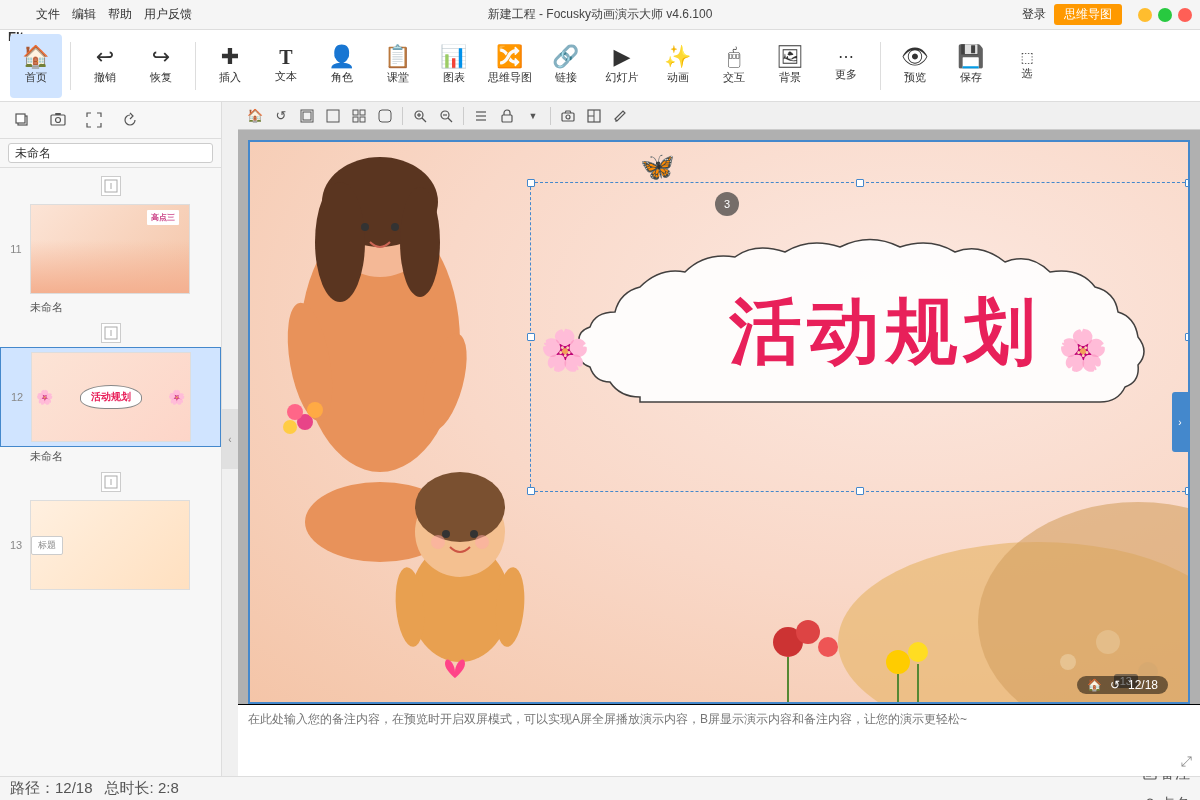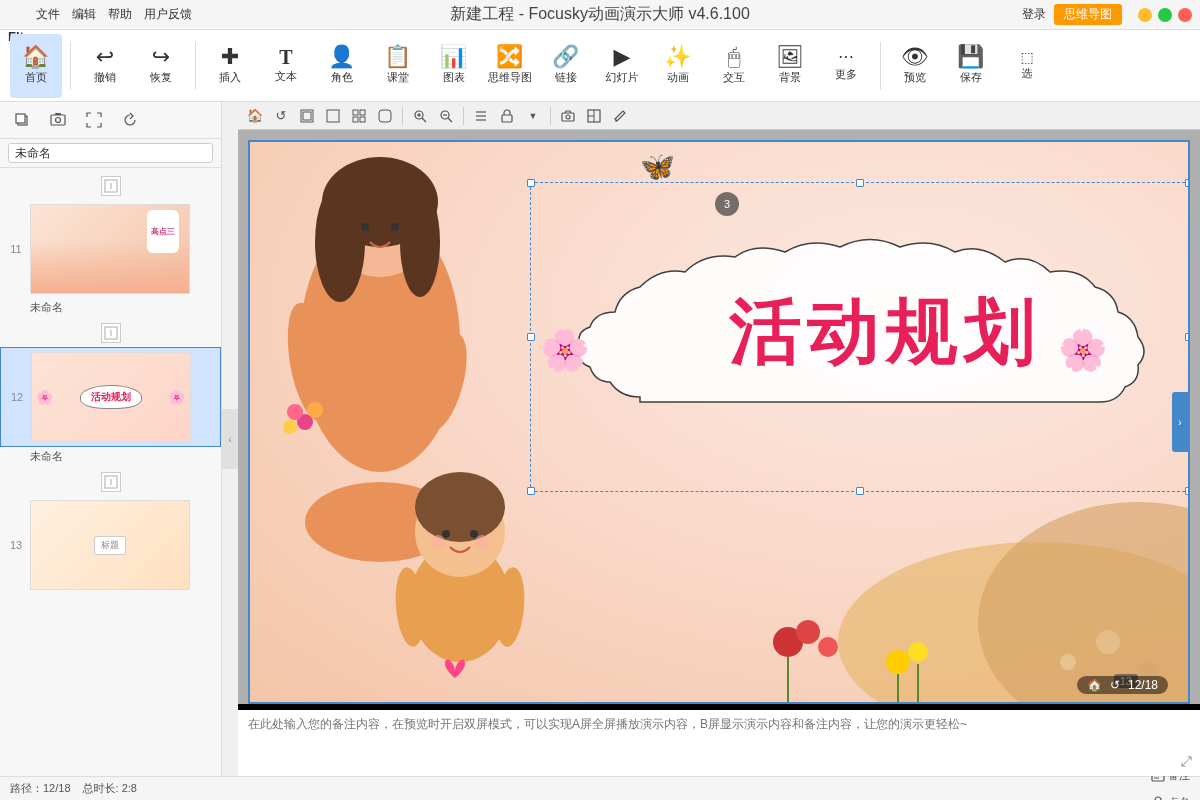--- a/index.html
+++ b/index.html
@@ -11,21 +11,21 @@
       background: #f5f5f5;
       display: flex;
       align-items: center;
       justify-content: space-between;
       padding: 0 8px;
       border-bottom: 1px solid #ddd;
       user-select: none;
     }
     #titlebar .left { display: flex; align-items: center; gap: 12px; font-size: 12px; color: #333; }
     #titlebar .left .logo { font-weight: bold; font-size: 13px; color: #333; margin-top: 44px; }
-    #titlebar .center { font-size: 16px; color: #444; position: absolute; left: 50%; transform: translateX(-50%); }
+    #titlebar .center { font-size: 12px; color: #444; position: absolute; left: 50%; transform: translateX(-50%); }
     #titlebar .right { display: flex; align-items: center; gap: 8px; }
     #titlebar .right .login-btn { font-size: 12px; color: #333; cursor: pointer; }
     #titlebar .right .upgrade-btn { background: #ff9900; color: white; border: none; border-radius: 3px; padding: 2px 10px; font-size: 12px; cursor: pointer; }
     #titlebar .win-controls { display: flex; gap: 6px; margin-left: 8px; }
     #titlebar .win-btn { width: 14px; height: 14px; border-radius: 50%; cursor: pointer; display: inline-block; }
     .win-min { background: #ffbd2e; }
     .win-max { background: #28c940; }
     .win-close { background: #ff5f56; }
 
     
@@ -284,21 +284,21 @@
       font-size: 12px;
       display: flex;
       align-items: center;
       gap: 8px;
     }
 
     
     #notes-area {
       height: 72px;
       background: white;
-      border-top: 6px solid #000000;
+      border-top: 1px solid #000000;
       padding: 6px 10px;
       position: relative;
     }
     #notes-text {
       width: 100%;
       height: 100%;
       border: none;
       outline: none;
       font-size: 12px;
       color: #aaa;
@@ -316,21 +316,21 @@
 
     
     #statusbar {
       height: 24px;
       background: #f5f5f5;
       border-top: 1px solid #ddd;
       display: flex;
       align-items: center;
       justify-content: space-between;
       padding: 0 10px;
-      font-size: 11px;
+      font-size: 15px;
       color: #555;
     }
     .status-right { display: flex; gap: 12px; align-items: flex-start; flex-direction: column; }
     .status-btn {
       cursor: pointer;
       display: flex; align-items: center; gap: 3px;
       color: #555;
     }
 
     
@@ -345,21 +345,21 @@
       background: linear-gradient(135deg, #fce4d6 0%, #fdd5c8 100%);
       position: relative;
       overflow: hidden;
       display: flex; align-items: center; justify-content: center;
     }
     .thumb-content-13 {
       width: 100%; height: 100%;
       background: linear-gradient(135deg, #fff0e0 0%, #ffe0c0 100%);
       position: relative;
       overflow: hidden;
-      display: flex; align-items: center; justify-content: center;
+      display: flex; align-items: center; 
     }
 
     
     #slides-list::-webkit-scrollbar { width: 6px; }
     #slides-list::-webkit-scrollbar-track { background: #f0f0f0; }
     #slides-list::-webkit-scrollbar-thumb { background: #ccc; border-radius: 3px; }
 
     .pink-gradient-bg {
       position: absolute;
       top: 0; left: 0; right: 0; bottom: 0;
@@ -515,21 +515,21 @@
                 <rect x="2" y="2" width="12" height="12" fill="none" stroke="#aaa" stroke-width="1"></rect>
                 <line x1="8" y1="5" x2="8" y2="11" stroke="#aaa" stroke-width="1"></line>
               </svg>
           </div>
         </div>
         <div class="slide-item">
           <span class="slide-num">11</span>
           <div class="slide-thumb">
             <div class="thumb-content-11">
               <div style="position:absolute;bottom:0;left:0;right:0;height:60%;background:linear-gradient(0deg,#f4b090,transparent);"></div>
-              <div style="position:absolute;top:5px;right:10px;font-size:8px;color:#cc4488;font-weight:bold;background:white;padding:16px 4px;border-radius:6px;">高点三</div>
+              <div style="position:absolute;top:5px;right:10px;font-size:8px;color:#cc4488;font-weight:bold;background:white;padding:2px 4px;border-radius:1px;">高点三</div>
             </div>
           </div>
         </div>
         <div class="slide-name">未命名</div>
       </div>
 
       <div class="slide-group">
         <div class="slide-separator">
           <div class="slide-sep-icon">
             <svg width="16" height="16" viewBox="0 0 16 16">

